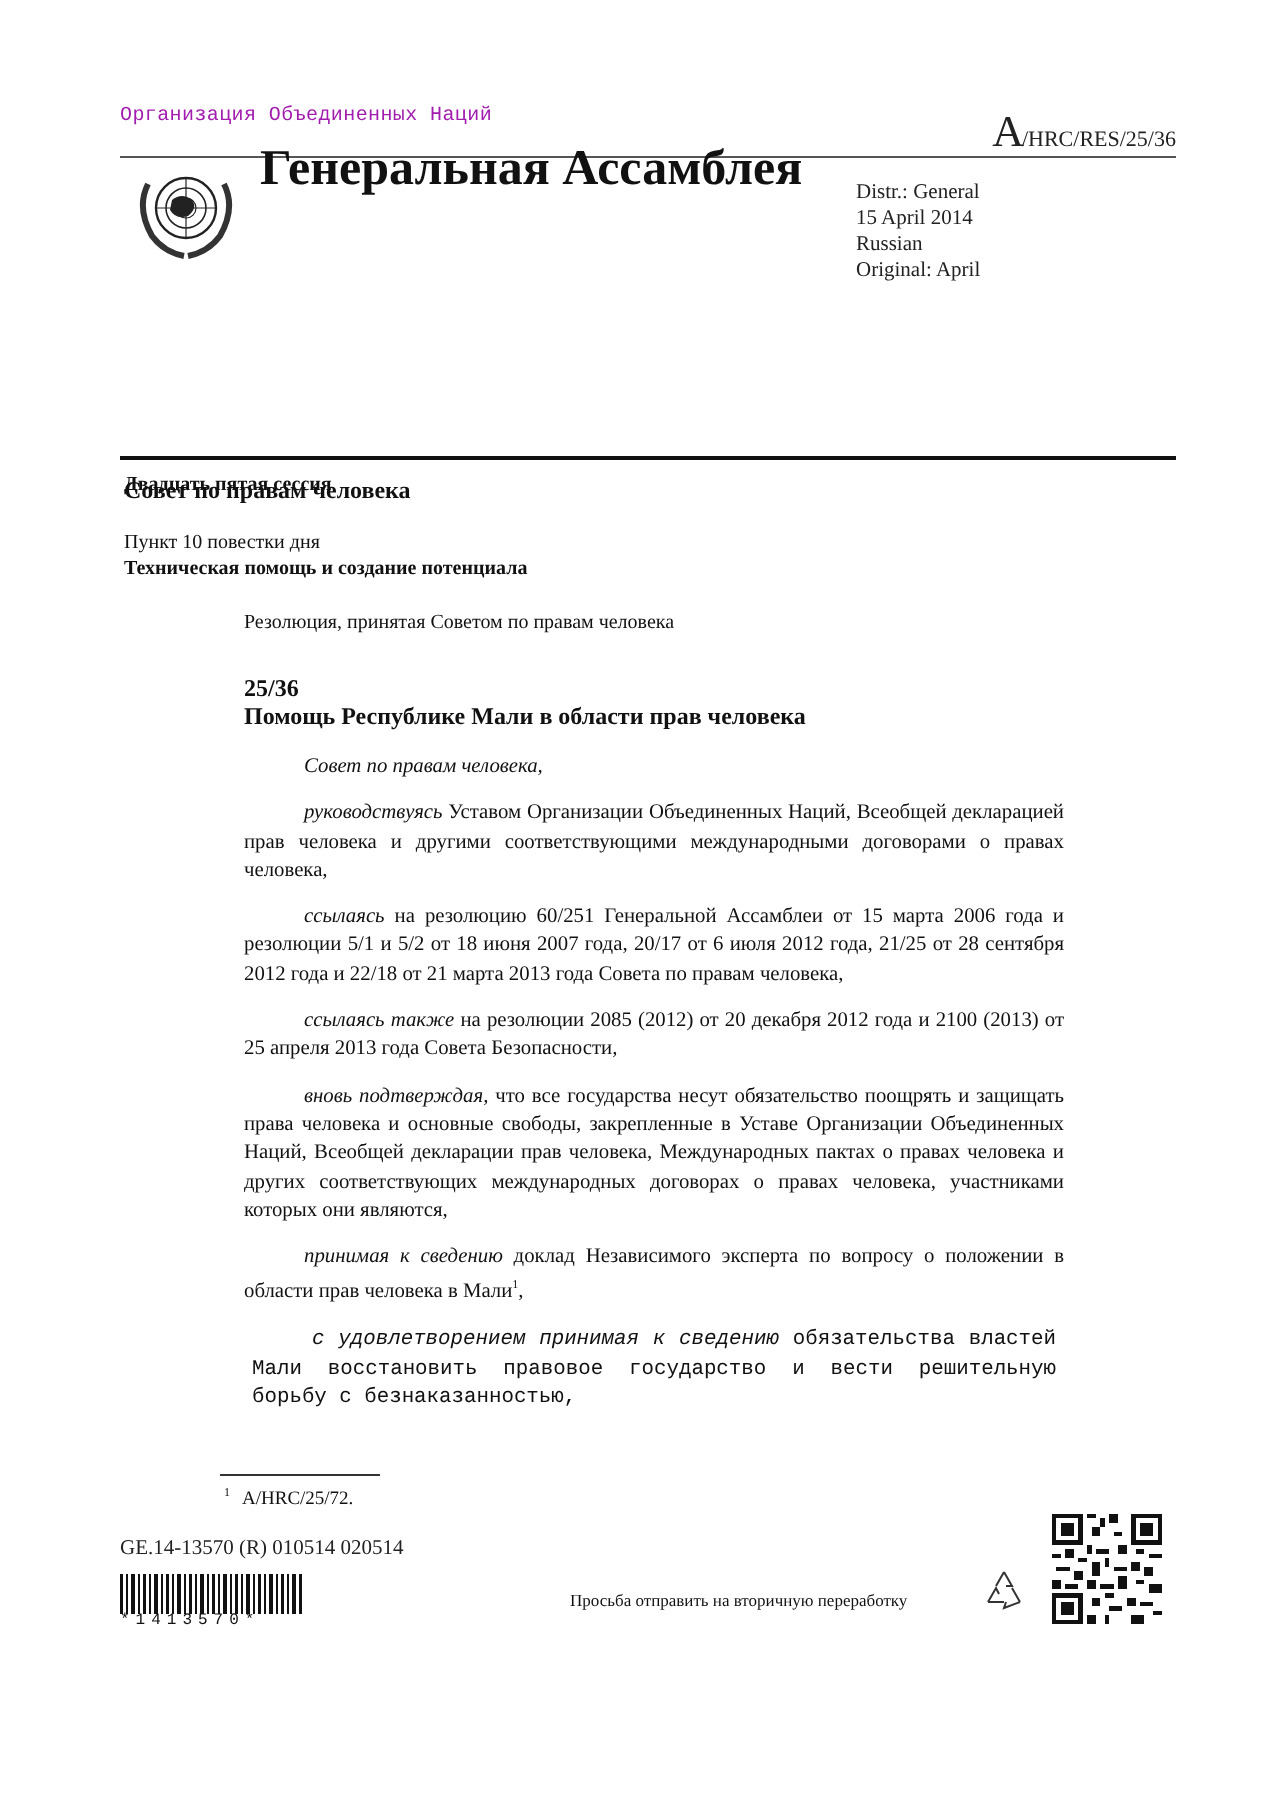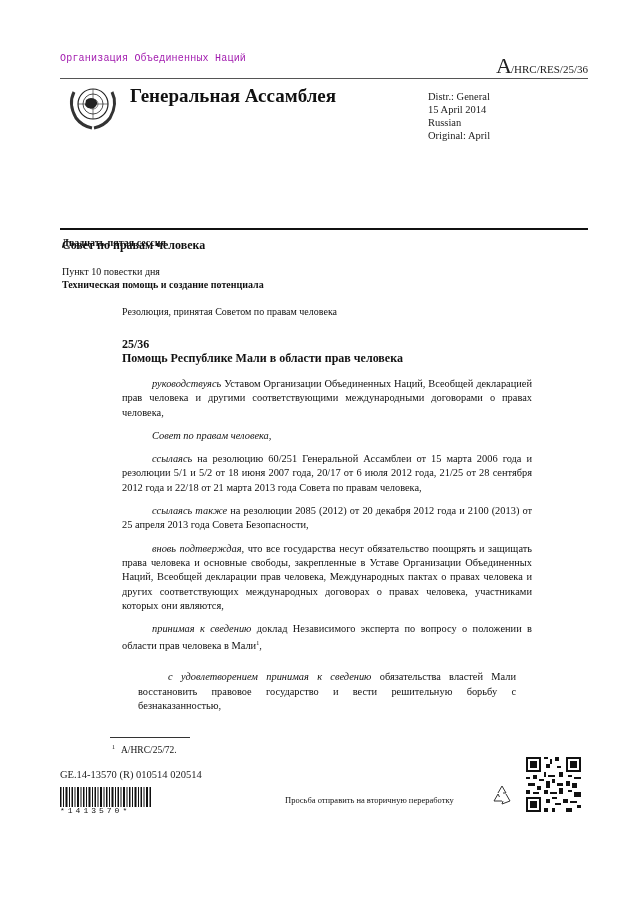--- a/index.html
+++ b/index.html
@@ -4,21 +4,21 @@
   <style>
     html, body { margin: 0; padding: 0; background: #ffffff; }
     body { width: 640px; height: 905px; position: relative; overflow: hidden;
       font-family: "Liberation Serif", "DejaVu Serif", serif; color: #111; }
     .abs { position: absolute; }
     .org { left: 60px; top: 53px; font-size: 10px; letter-spacing: 0.2px; color: #a21caf; font-family: Liberation Mono, monospace; }
     .symbol { right: 52px; top: 53px; font-size: 11px; color: #222; }
     .symbol .big { font-size: 22px; letter-spacing: -1px; }
     .hr-top { left: 60px; top: 78px; width: 528px; height: 1px; background: #555; }
     .emblem { left: 64px; top: 82px; width: 58px; height: 48px; }
-    .body-title { left: 130px; top: 85px; font-size: 19px; font-weight: bold; font-family: Liberation Serif, serif; }
+    .body-title { left: 130px; top: 71px; font-size: 25px; font-weight: bold; font-family: Liberation Serif, serif; }
     .distr { left: 428px; top: 90px; font-size: 10.5px; line-height: 13px; color: #222; }
     .hr-thick { left: 60px; top: 228px; width: 528px; height: 2px; background: #111; }
     .council { left: 62px; top: 238px; font-size: 12px; font-weight: bold; }
     .session { left: 62px; top: 237px; font-size: 10px; font-weight: bold; }
     .item { left: 62px; top: 266px; font-size: 10px; }
     .item-title { left: 62px; top: 279px; font-size: 10px; font-weight: bold; }
     .adopted { left: 122px; top: 306px; font-size: 10px; font-weight: normal; }
     .resno { left: 122px; top: 337px; font-size: 12px; font-weight: bold; }
     .restitle { left: 122px; top: 351px; font-size: 12px; font-weight: bold; }
     .text { left: 122px; width: 410px; font-size: 10.4px; line-height: 14.3px; text-align: justify; }
@@ -65,27 +65,27 @@
 <div class="abs council">Совет по правам человека</div>
 <div class="abs session">Двадцать пятая сессия</div>
 <div class="abs item">Пункт 10 повестки дня</div>
 <div class="abs item-title">Техническая помощь и создание потенциала</div>
 <div class="abs adopted">Резолюция, принятая Советом по правам человека</div>
 
 <div class="abs resno">25/36</div>
 <div class="abs restitle">Помощь Республике Мали в области прав человека</div>
 
 <div class="abs text" style="top:377px;">
+  <p class="para" style="margin:0 0 9px 0;"><span class="it">Совет по правам человека,</span></p>
   <p class="para" style="margin:0 0 9px 0;"><span class="it">руководствуясь</span><span> Уставом Организации Объединенных Наций, Всеобщей декларацией прав человека и другими соответствующими международными договорами о правах человека,</span></p>
-  <p class="para" style="margin:0 0 9px 0;"><span class="it">Совет по правам человека,</span></p>
   <p class="para" style="margin:0 0 9px 0;"><span class="it">ссылаясь</span><span> на резолюцию 60/251 Генеральной Ассамблеи от 15 марта 2006 года и резолюции 5/1 и 5/2 от 18 июня 2007 года, 20/17 от 6 июля 2012 года, 21/25 от 28 сентября 2012 года и 22/18 от 21 марта 2013 года Совета по правам человека,</span></p>
   <p class="para" style="margin:0 0 9px 0;"><span class="it">ссылаясь также</span><span> на резолюции 2085 (2012) от 20 декабря 2012 года и 2100 (2013) от 25 апреля 2013 года Совета Безопасности,</span></p>
   <p class="para" style="margin:0 0 9px 0;"><span class="it">вновь подтверждая,</span><span> что все государства несут обязательство поощрять и защищать права человека и основные свободы, закрепленные в Уставе Организации Объединенных Наций, Всеобщей декларации прав человека, Международных пактах о правах человека и других соответствующих международных договорах о правах человека, участниками которых они являются,</span></p>
   <p class="para" style="margin:0 0 9px 0;"><span class="it">принимая к сведению</span><span> доклад Независимого эксперта по вопросу о положении в области прав человека в Мали</span><sup style="font-size:6px;">1</sup><span>,</span></p>
-  <p class="para" style="margin:16px;"><span class="it">с удовлетворением принимая к сведению</span><span> обязательства властей Мали восстановить правовое государство и вести решительную борьбу с безнаказанностью,</span></p>
+  <p class="para" style="margin:4px;font-family:Liberation Mono, monospace;"><span class="it">с удовлетворением принимая к сведению</span><span> обязательства властей Мали восстановить правовое государство и вести решительную борьбу с безнаказанностью,</span></p>
 </div>
 
 <div class="abs fn-rule"></div>
 <div class="abs footnote"><sup>1</sup><span>A/HRC/25/72.</span></div>
 
 <div class="abs job">GE.14-13570  (R)  010514  020514</div>
 
 <svg class="abs barcode" viewBox="0 0 92 20" preserveAspectRatio="none">
   <g fill="#111">
     <rect x="0" y="0" width="1.5" height="20"></rect>

